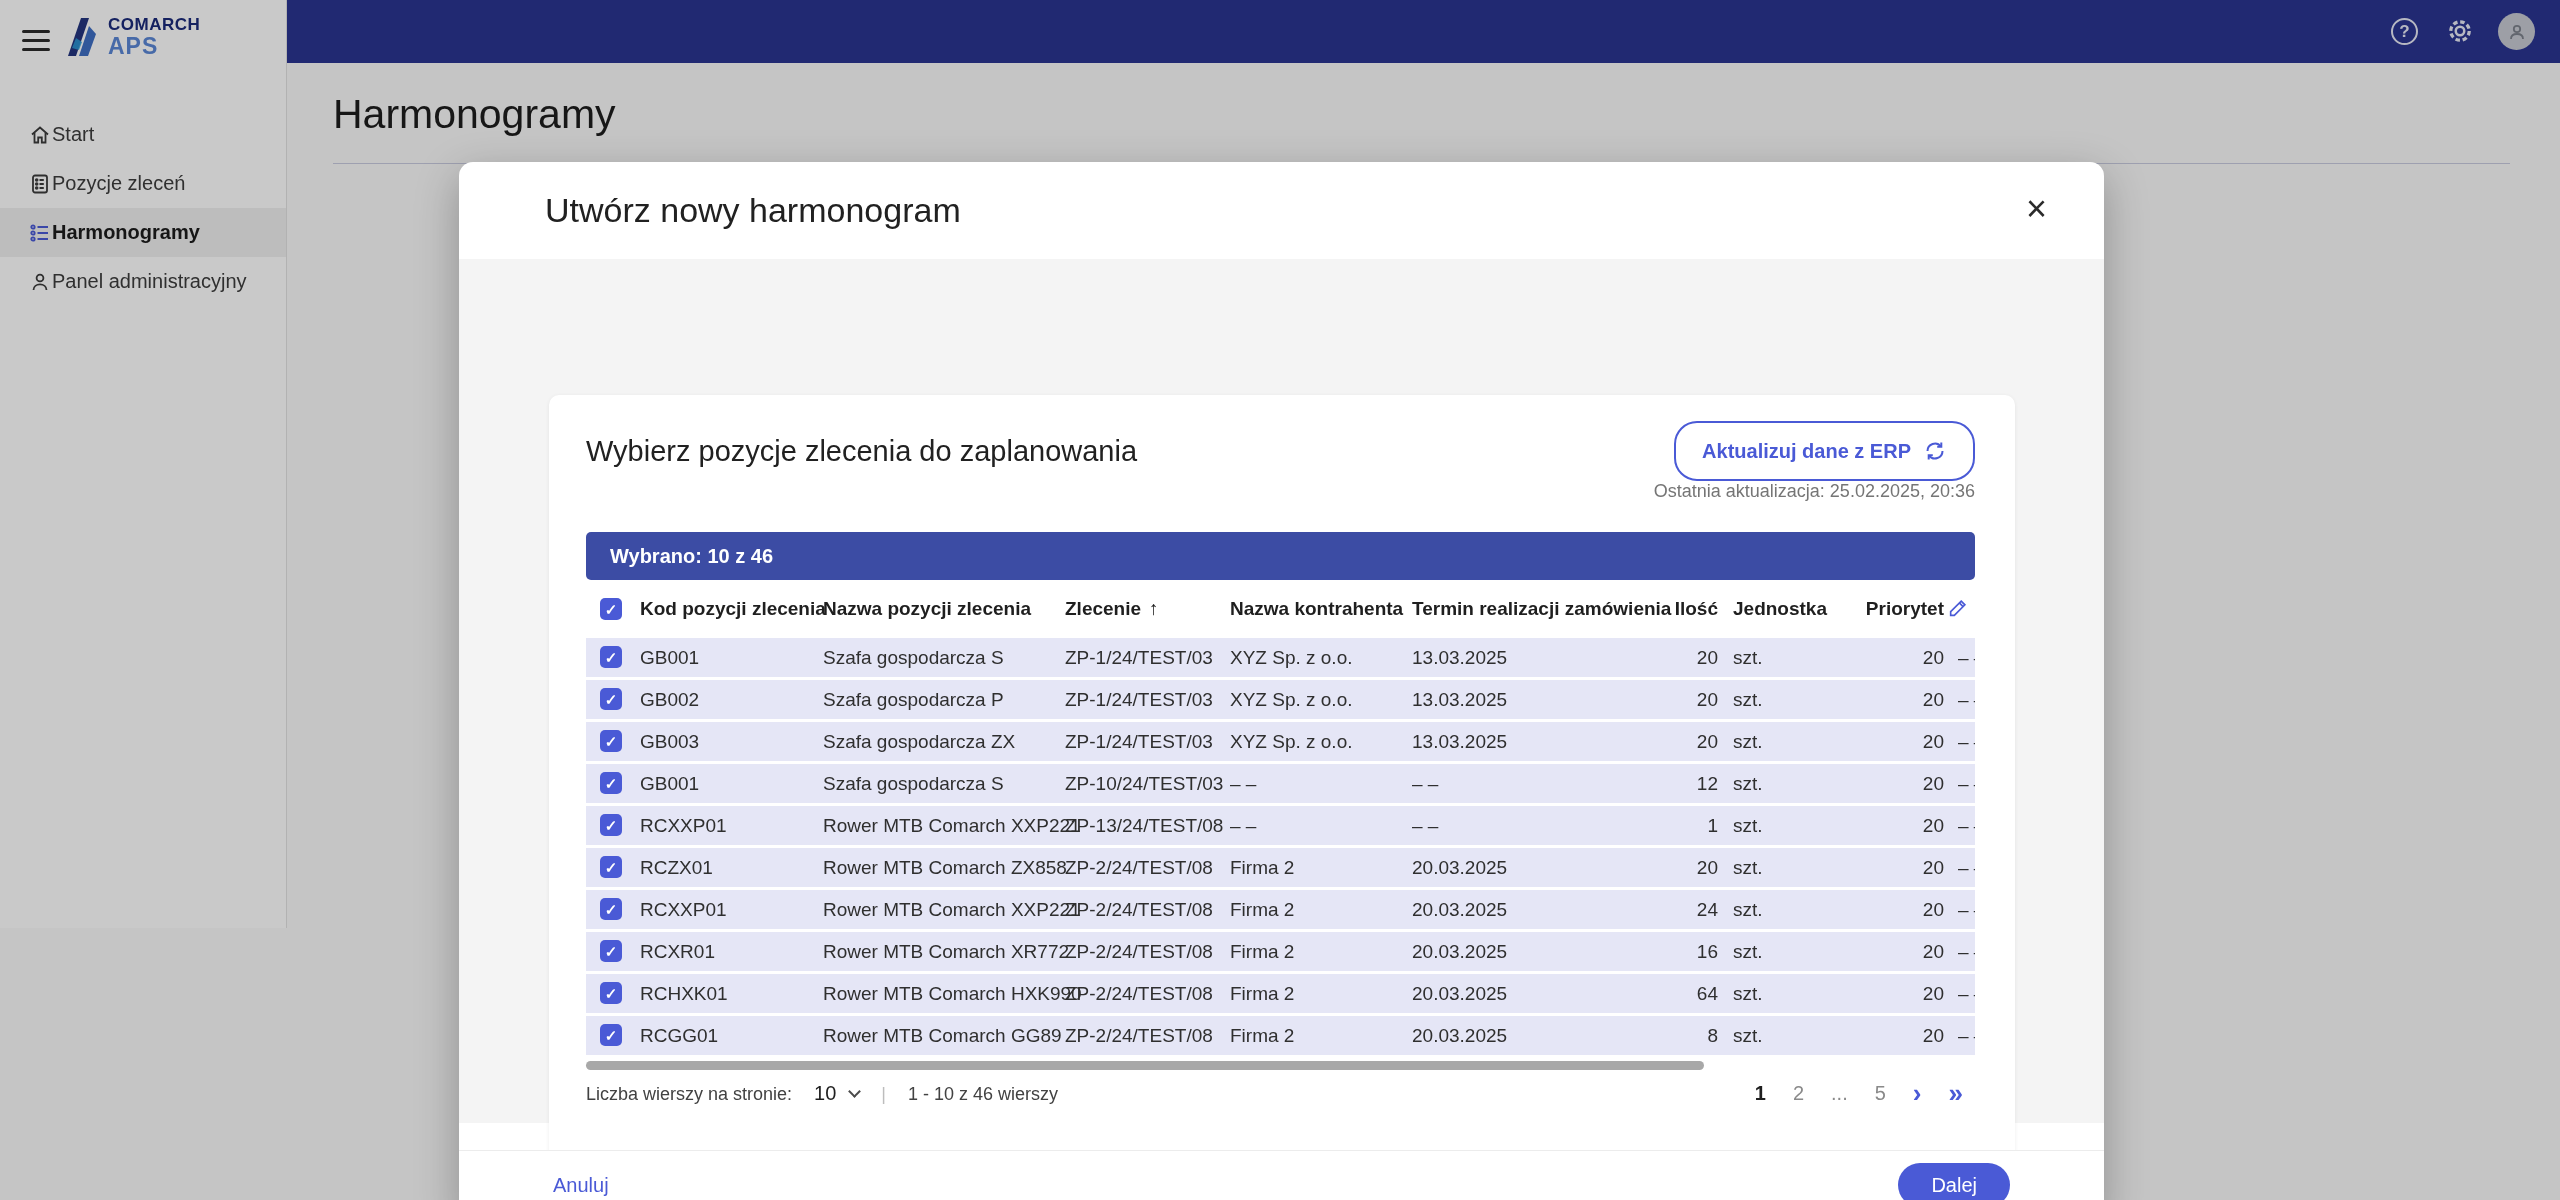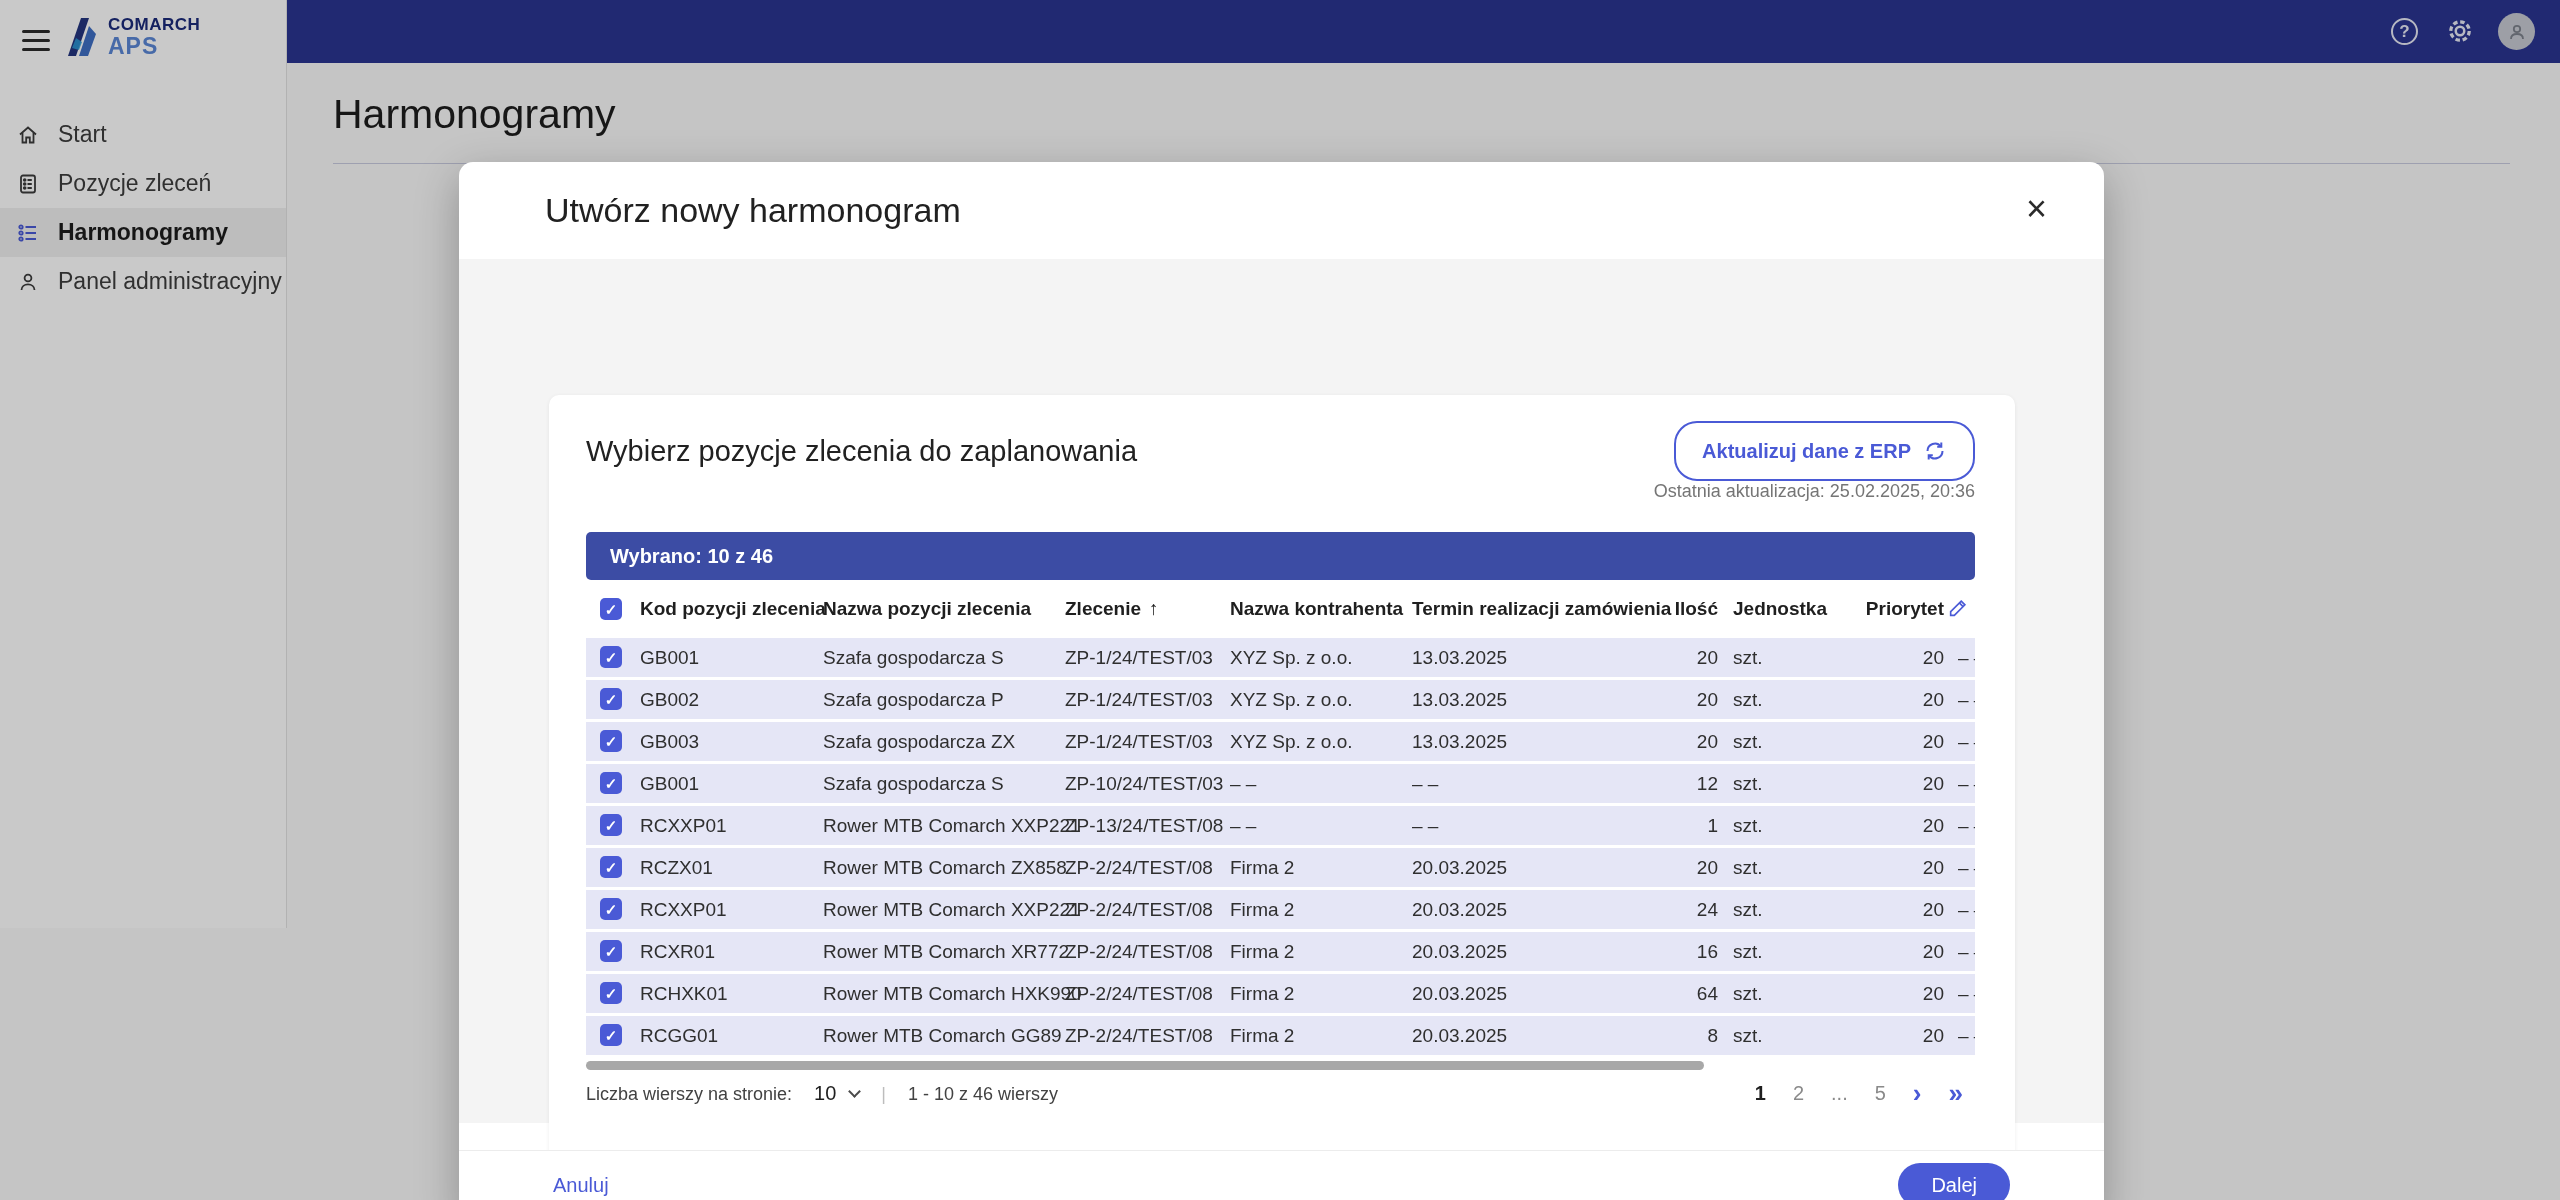--- a/index.html
+++ b/index.html
@@ -15,21 +15,21 @@
 
   
   .sidebar { position:absolute; left:0; top:0; width:287px; height:928px; background:#ffffff; z-index:2; border-right:1px solid #e2e2e2; }
   .hamburger { position:absolute; left:22px; top:30px; width:28px; height:21px; cursor:pointer; }
   .hamburger div { height:3px; background:#2b2b2b; border-radius:2px; margin-bottom:6px; }
   .logo { position:absolute; left:58px; top:14px; display:flex; align-items:center; gap:8px; }
   .logo-text { line-height:1; }
   .logo-text .company { font-size:17px; font-weight:bold; color:#1b2a7a; letter-spacing:.5px; }
   .logo-text .product { font-size:23px; font-weight:bold; color:#5b87d6; letter-spacing:1px; margin-top:2px; }
   .nav { position:absolute; left:0; top:110px; width:100%; }
-  .nav-item { height:49px; display:flex; align-items:center; padding-left:16px; gap:18px; cursor:pointer; color:#3d3d3d; font-size:23px; }
+  .nav-item { height:49px; display:flex; align-items:center; padding-left:28px; cursor:pointer; color:#3d3d3d; font-size:20px; }
   .nav-item svg { flex:0 0 auto; }
   .nav-item.active { background:rgba(0,0,0,0.06); color:#1d1d1d; font-weight:bold; }
   .nav-item.active svg { stroke:#4a5ad6; }
   .nav-item svg { stroke:#3c3c3c; }
 
   
   .content { position:absolute; left:287px; top:63px; right:0; bottom:0; background:#fafafa; }
   .page-title { position:absolute; left:46px; top:28px; font-size:41px; font-weight:500; color:#1e1e1e; }
   .page-divider { position:absolute; left:46px; right:50px; top:100px; height:1px; background:#c9cbe0; }
 

